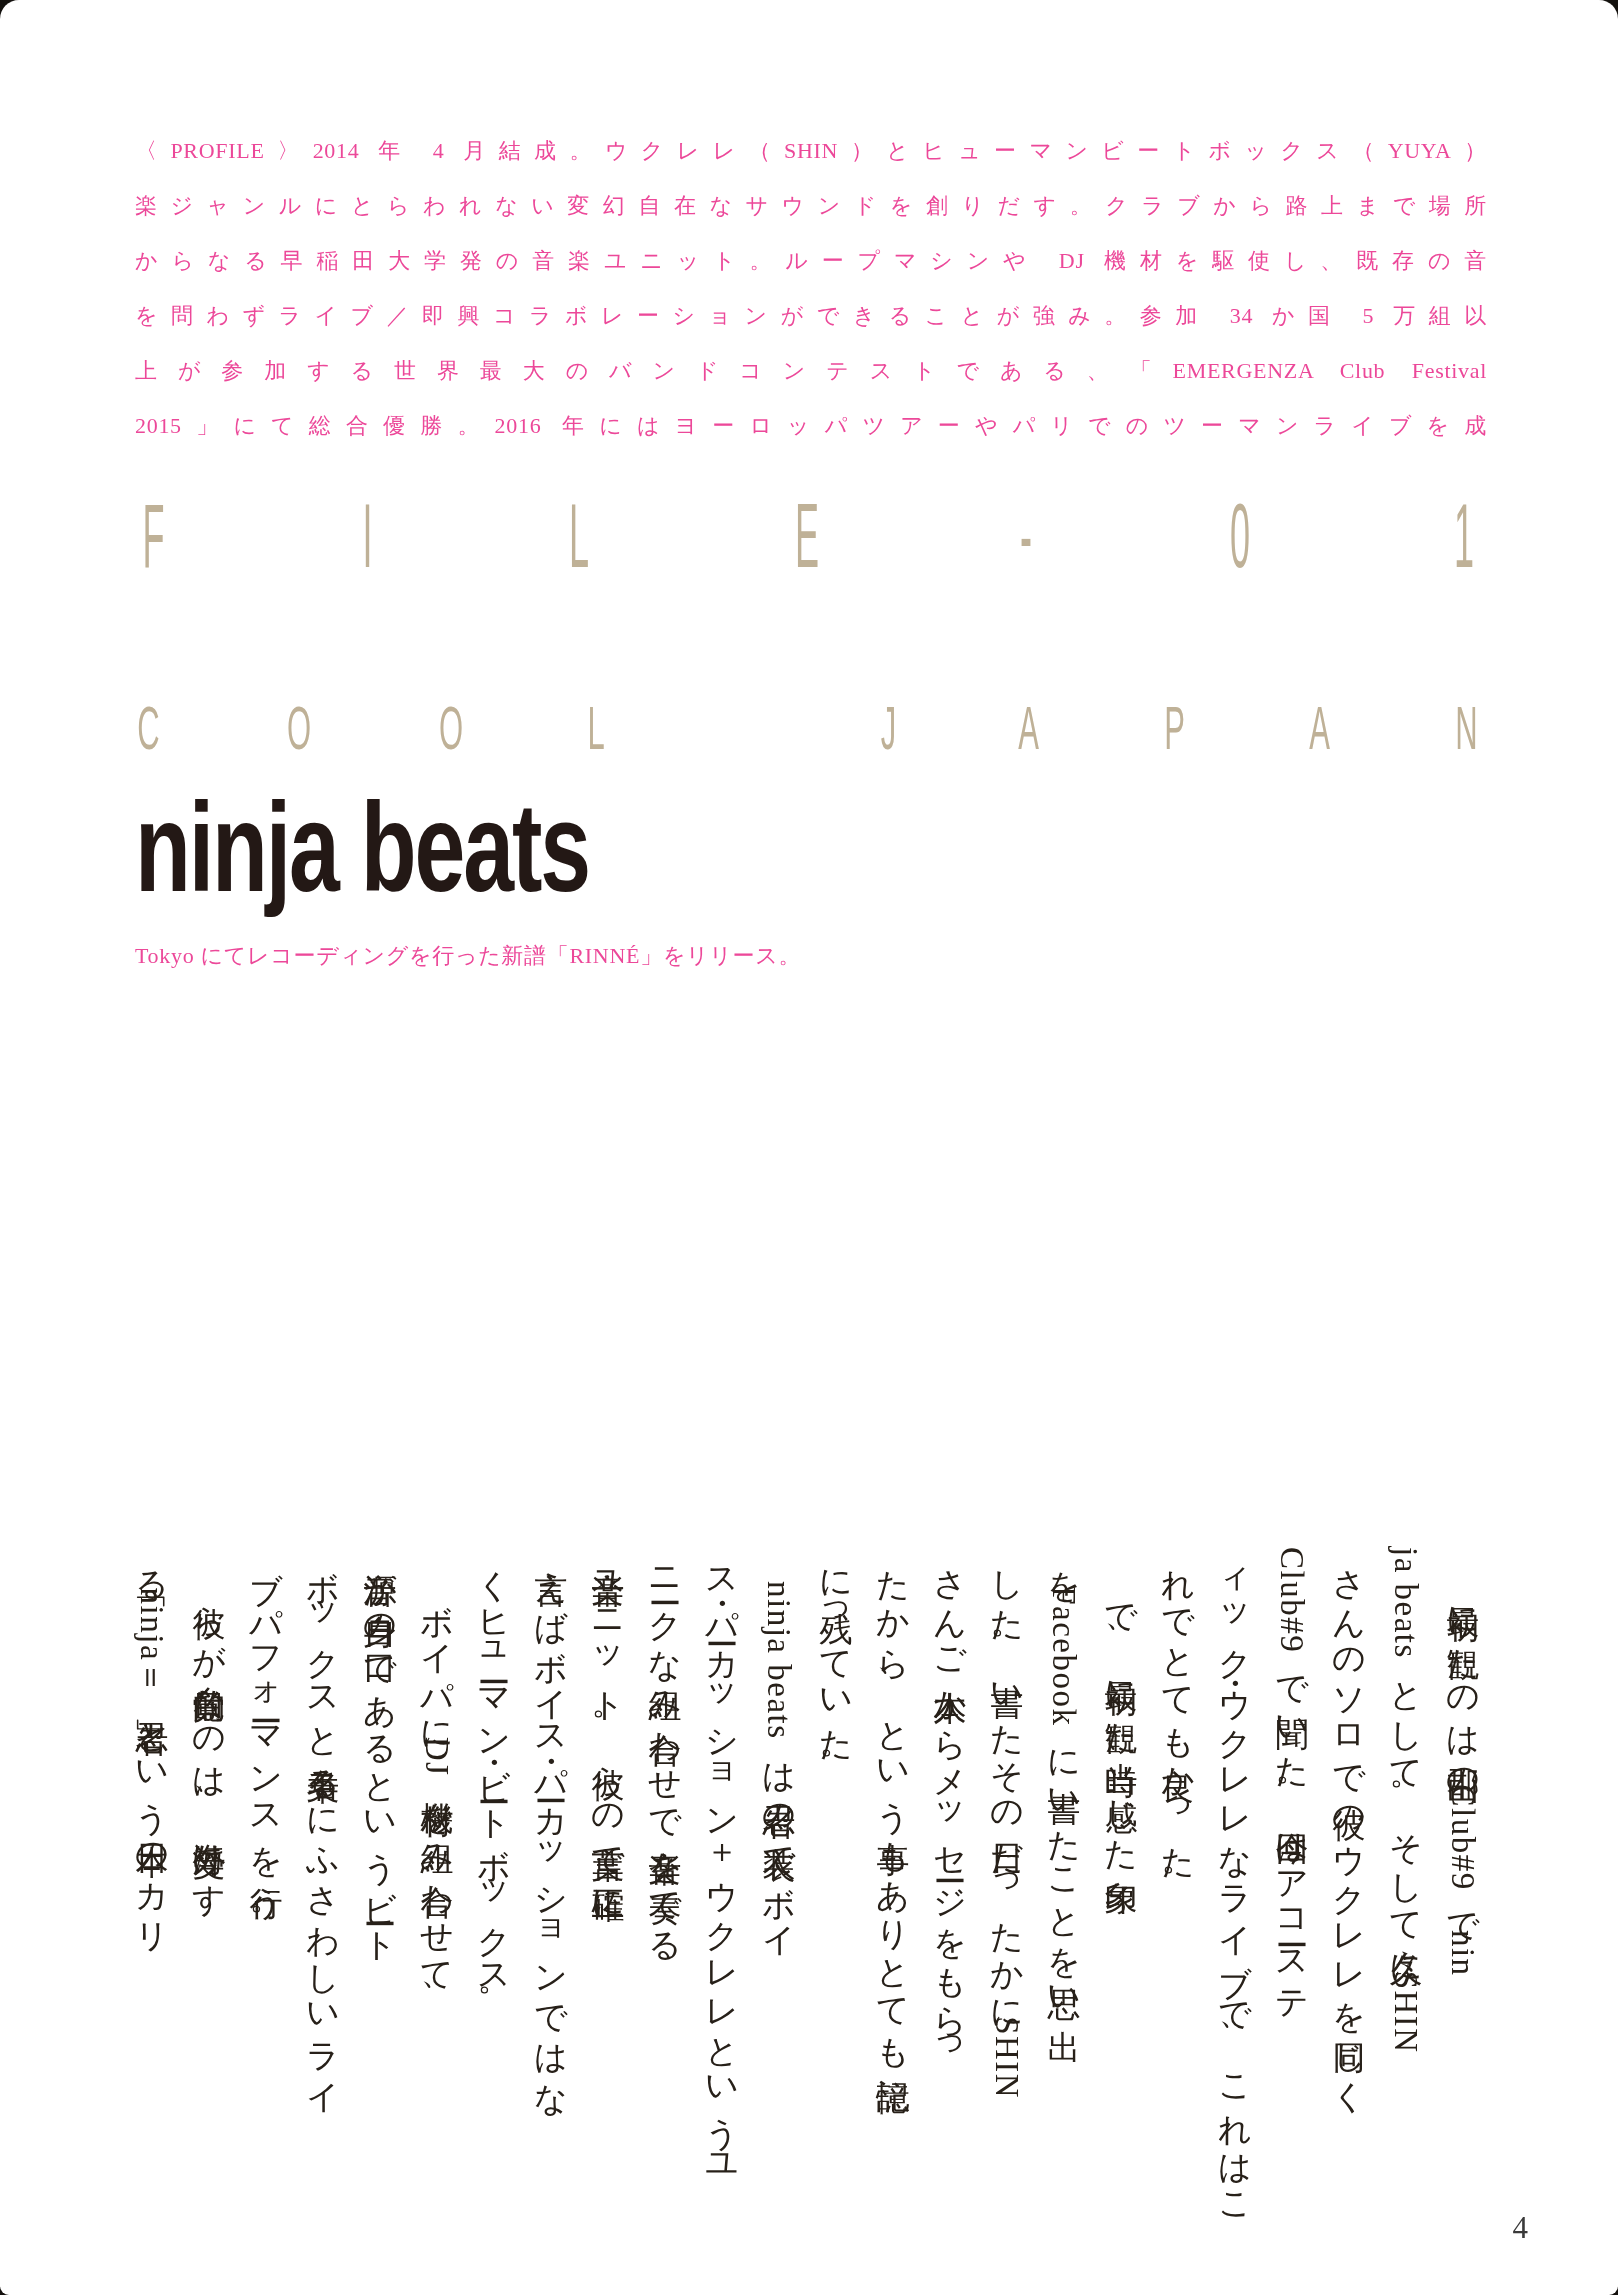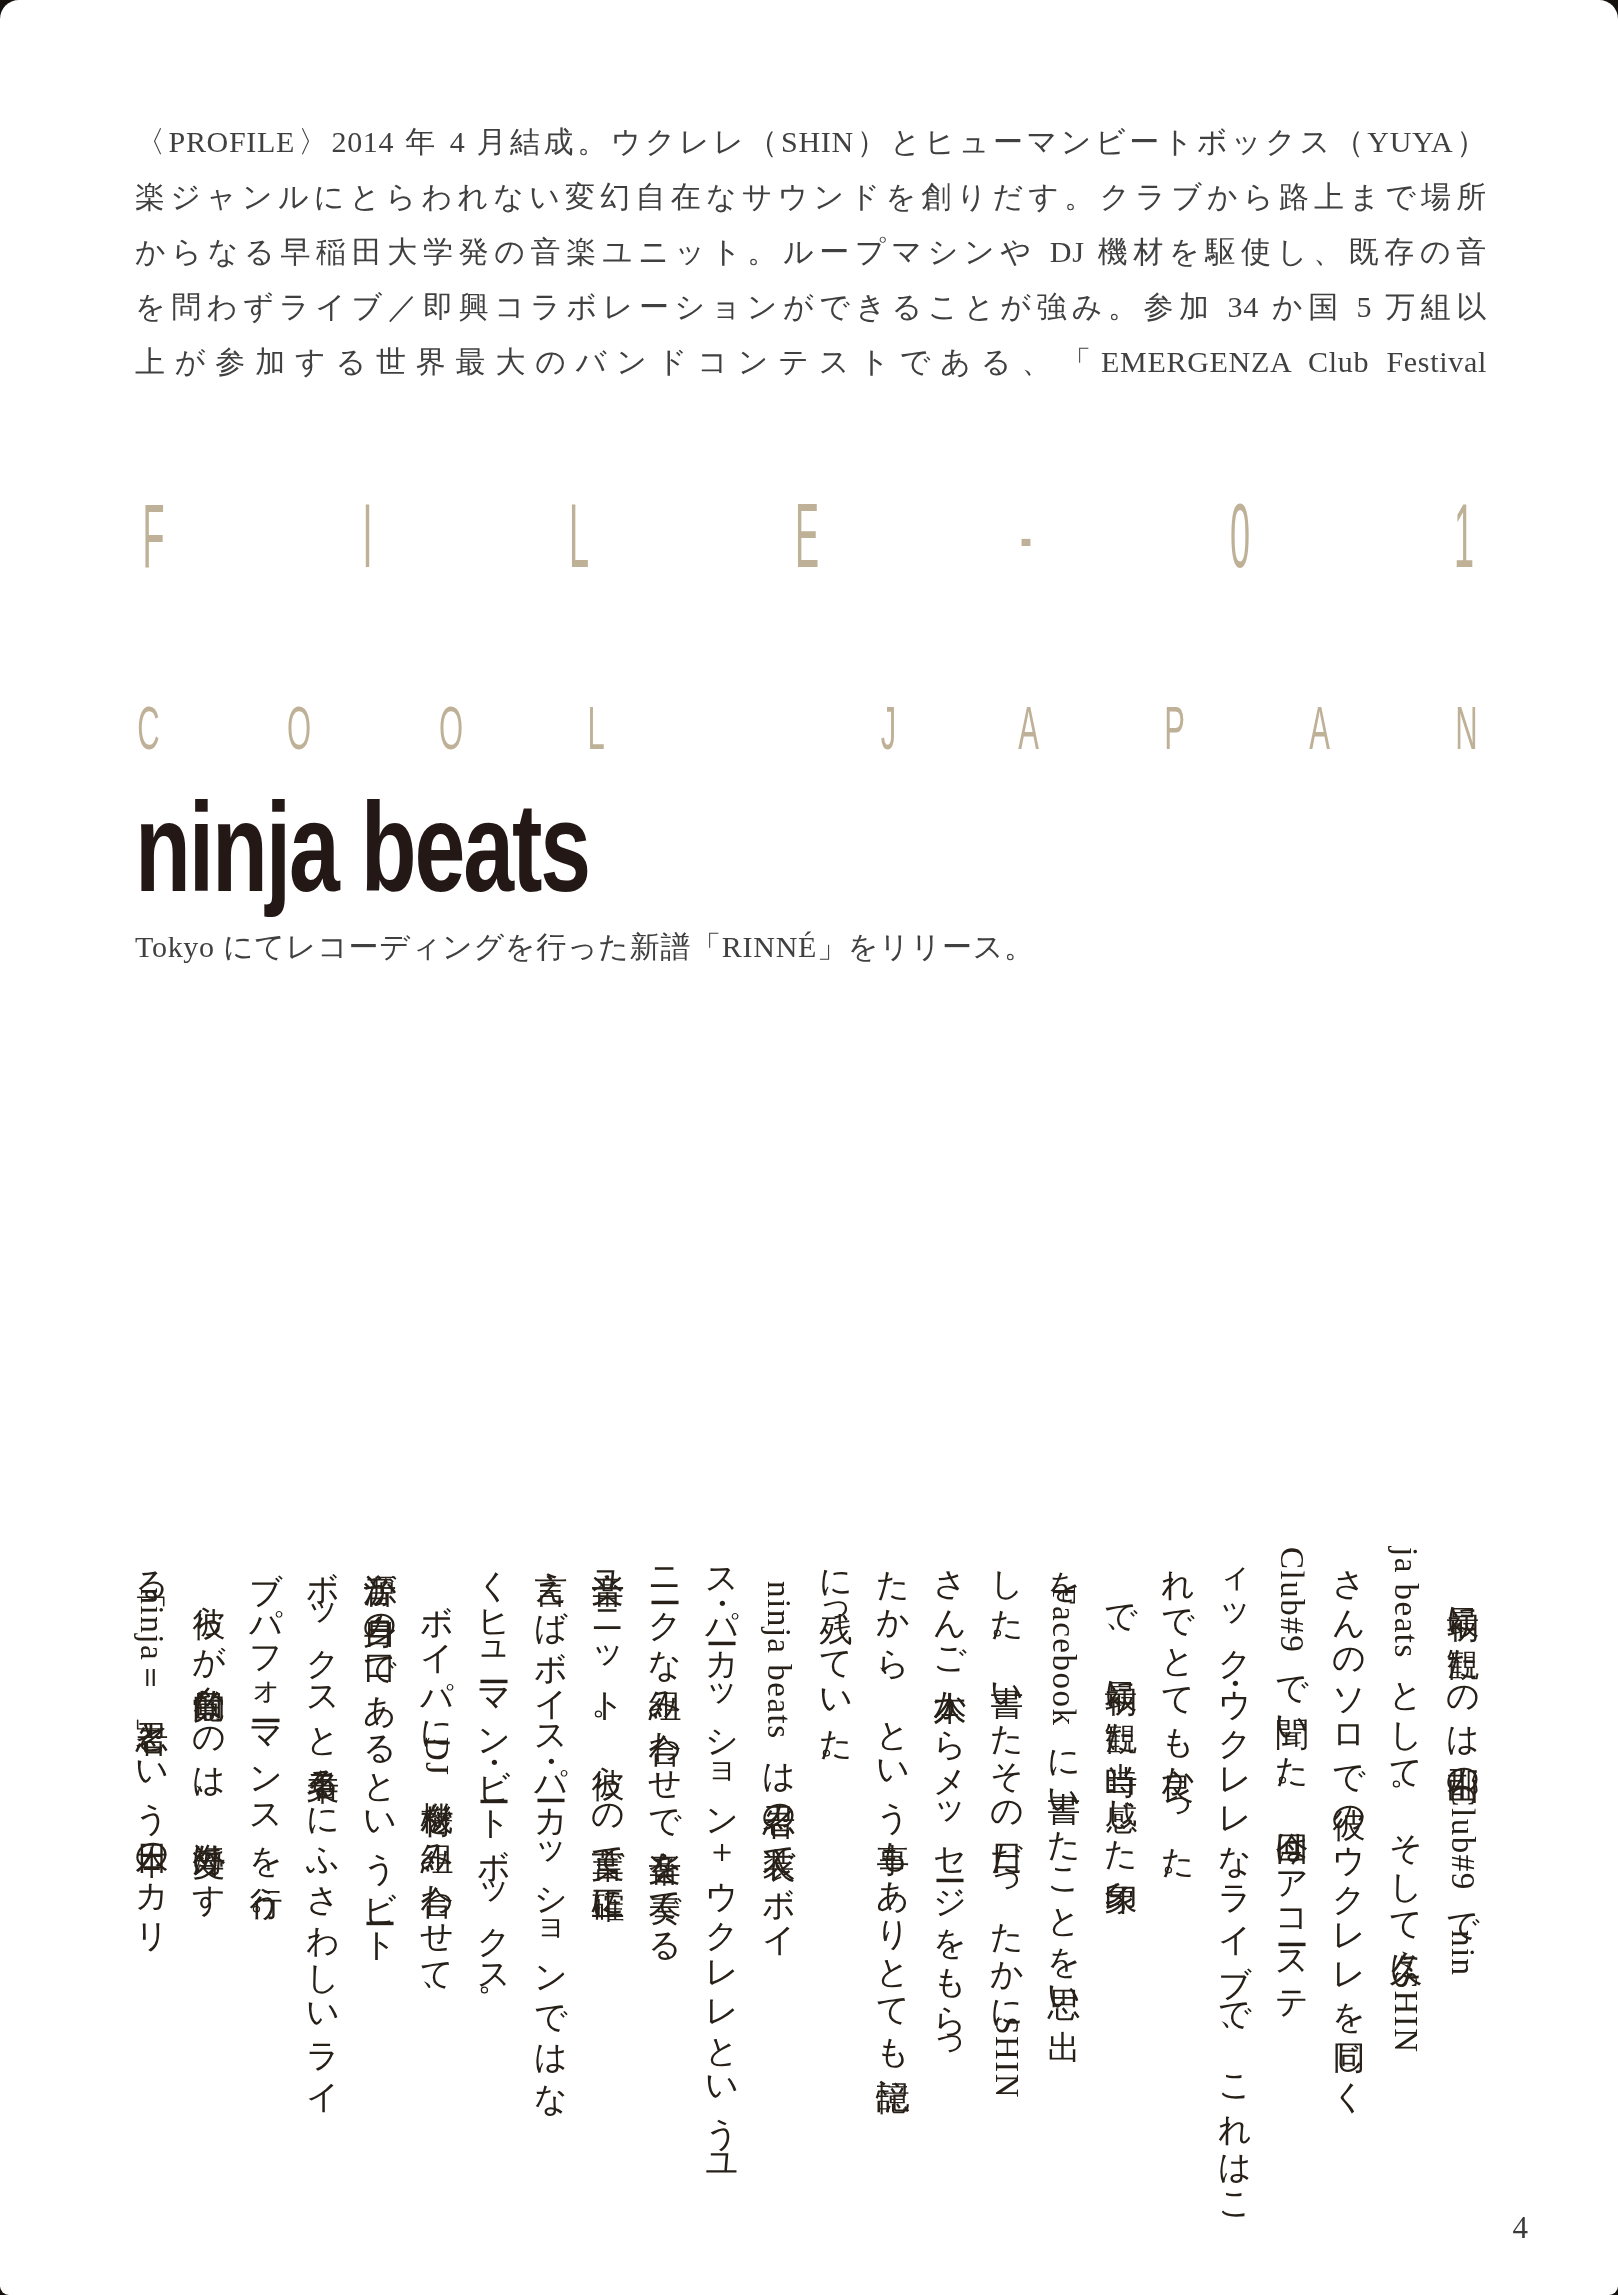--- a/index.html
+++ b/index.html
@@ -10,23 +10,23 @@
     border-radius:19px 19px 9px 9px;
     overflow:hidden;
     font-family:"Liberation Serif", serif;
   }
 
   
   .para{
     position:absolute;
     left:135px;
     width:1352px;
-    font-size:30px;
-    line-height:37px;
-    color:#404040;
+    font-size:22px;
+    line-height:55px;
+    color:#ec4899;
     font-weight:500;
     letter-spacing:0.7px;
   }
   .para .line{
     text-align:justify;
     text-align-last:justify;
     height:55px;
     overflow:visible;
     white-space:normal;
   }
@@ -105,20 +105,21 @@
 <body>
 
 <div class="page">
 
   <div class="para" id="profile-part1">
     <div class="line">〈PROFILE〉2014 年 4 月結成。ウクレレ（SHIN）とヒューマンビートボックス（YUYA）</div>
     <div class="line">楽ジャンルにとらわれない変幻自在なサウンドを創りだす。クラブから路上まで場所</div>
     <div class="line">からなる早稲田大学発の音楽ユニット。ループマシンや DJ 機材を駆使し、既存の音</div>
     <div class="line">を問わずライブ／即興コラボレーションができることが強み。参加 34 か国 5 万組以</div>
     <div class="line">上が参加する世界最大のバンドコンテストである、「EMERGENZA Club Festival</div>
+    <div class="line">2015」にて総合優勝。2016 年にはヨーロッパツアーやパリでのツーマンライブを成</div>
   </div>
 
   <div class="spread" id="file-heading">
       <span>F</span>
       <span>I</span>
       <span>L</span>
       <span>E</span>
       <span>-</span>
       <span>0</span>
       <span>1</span>

